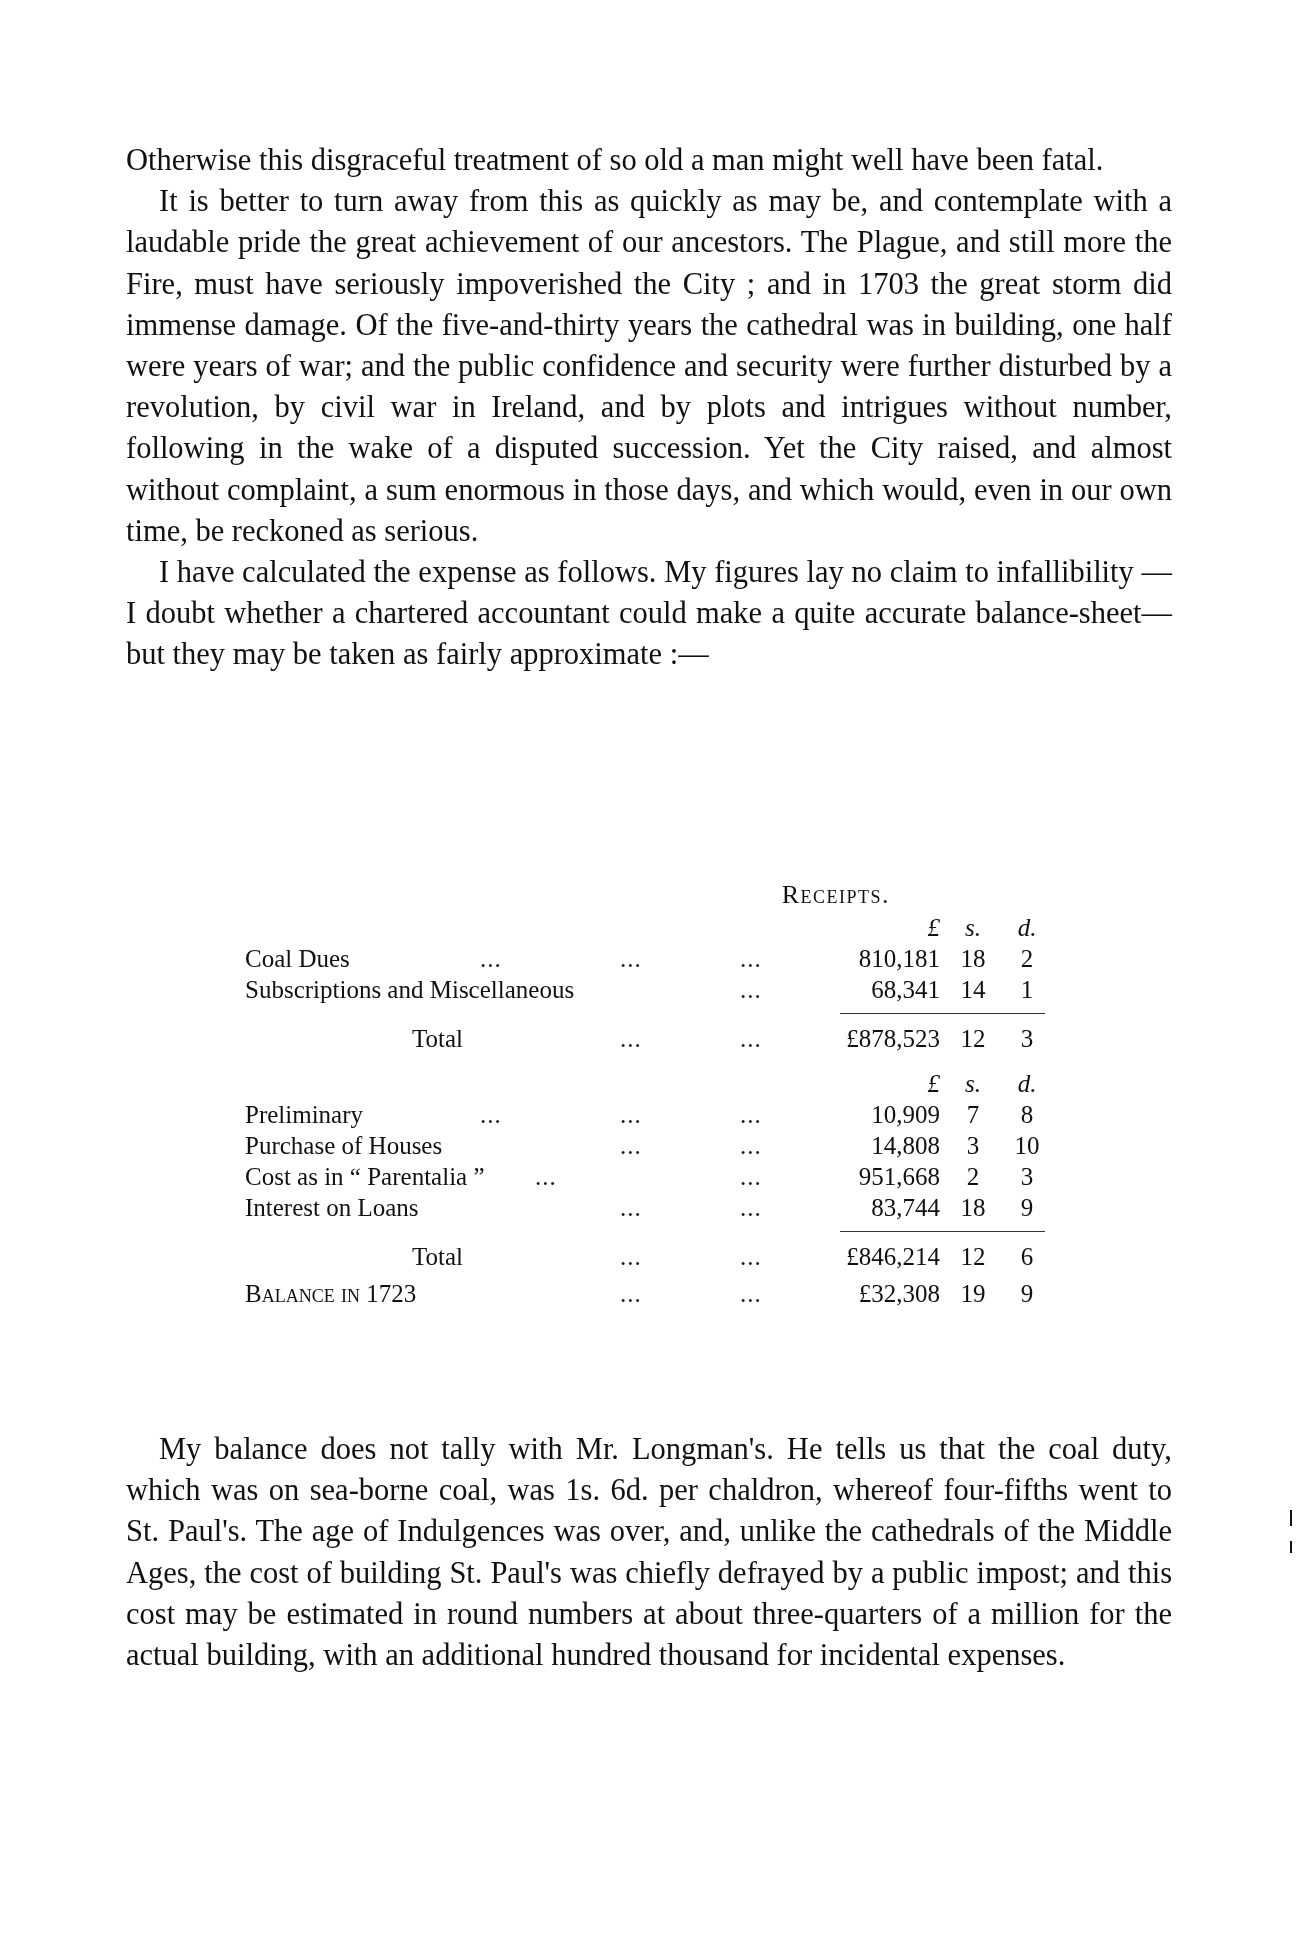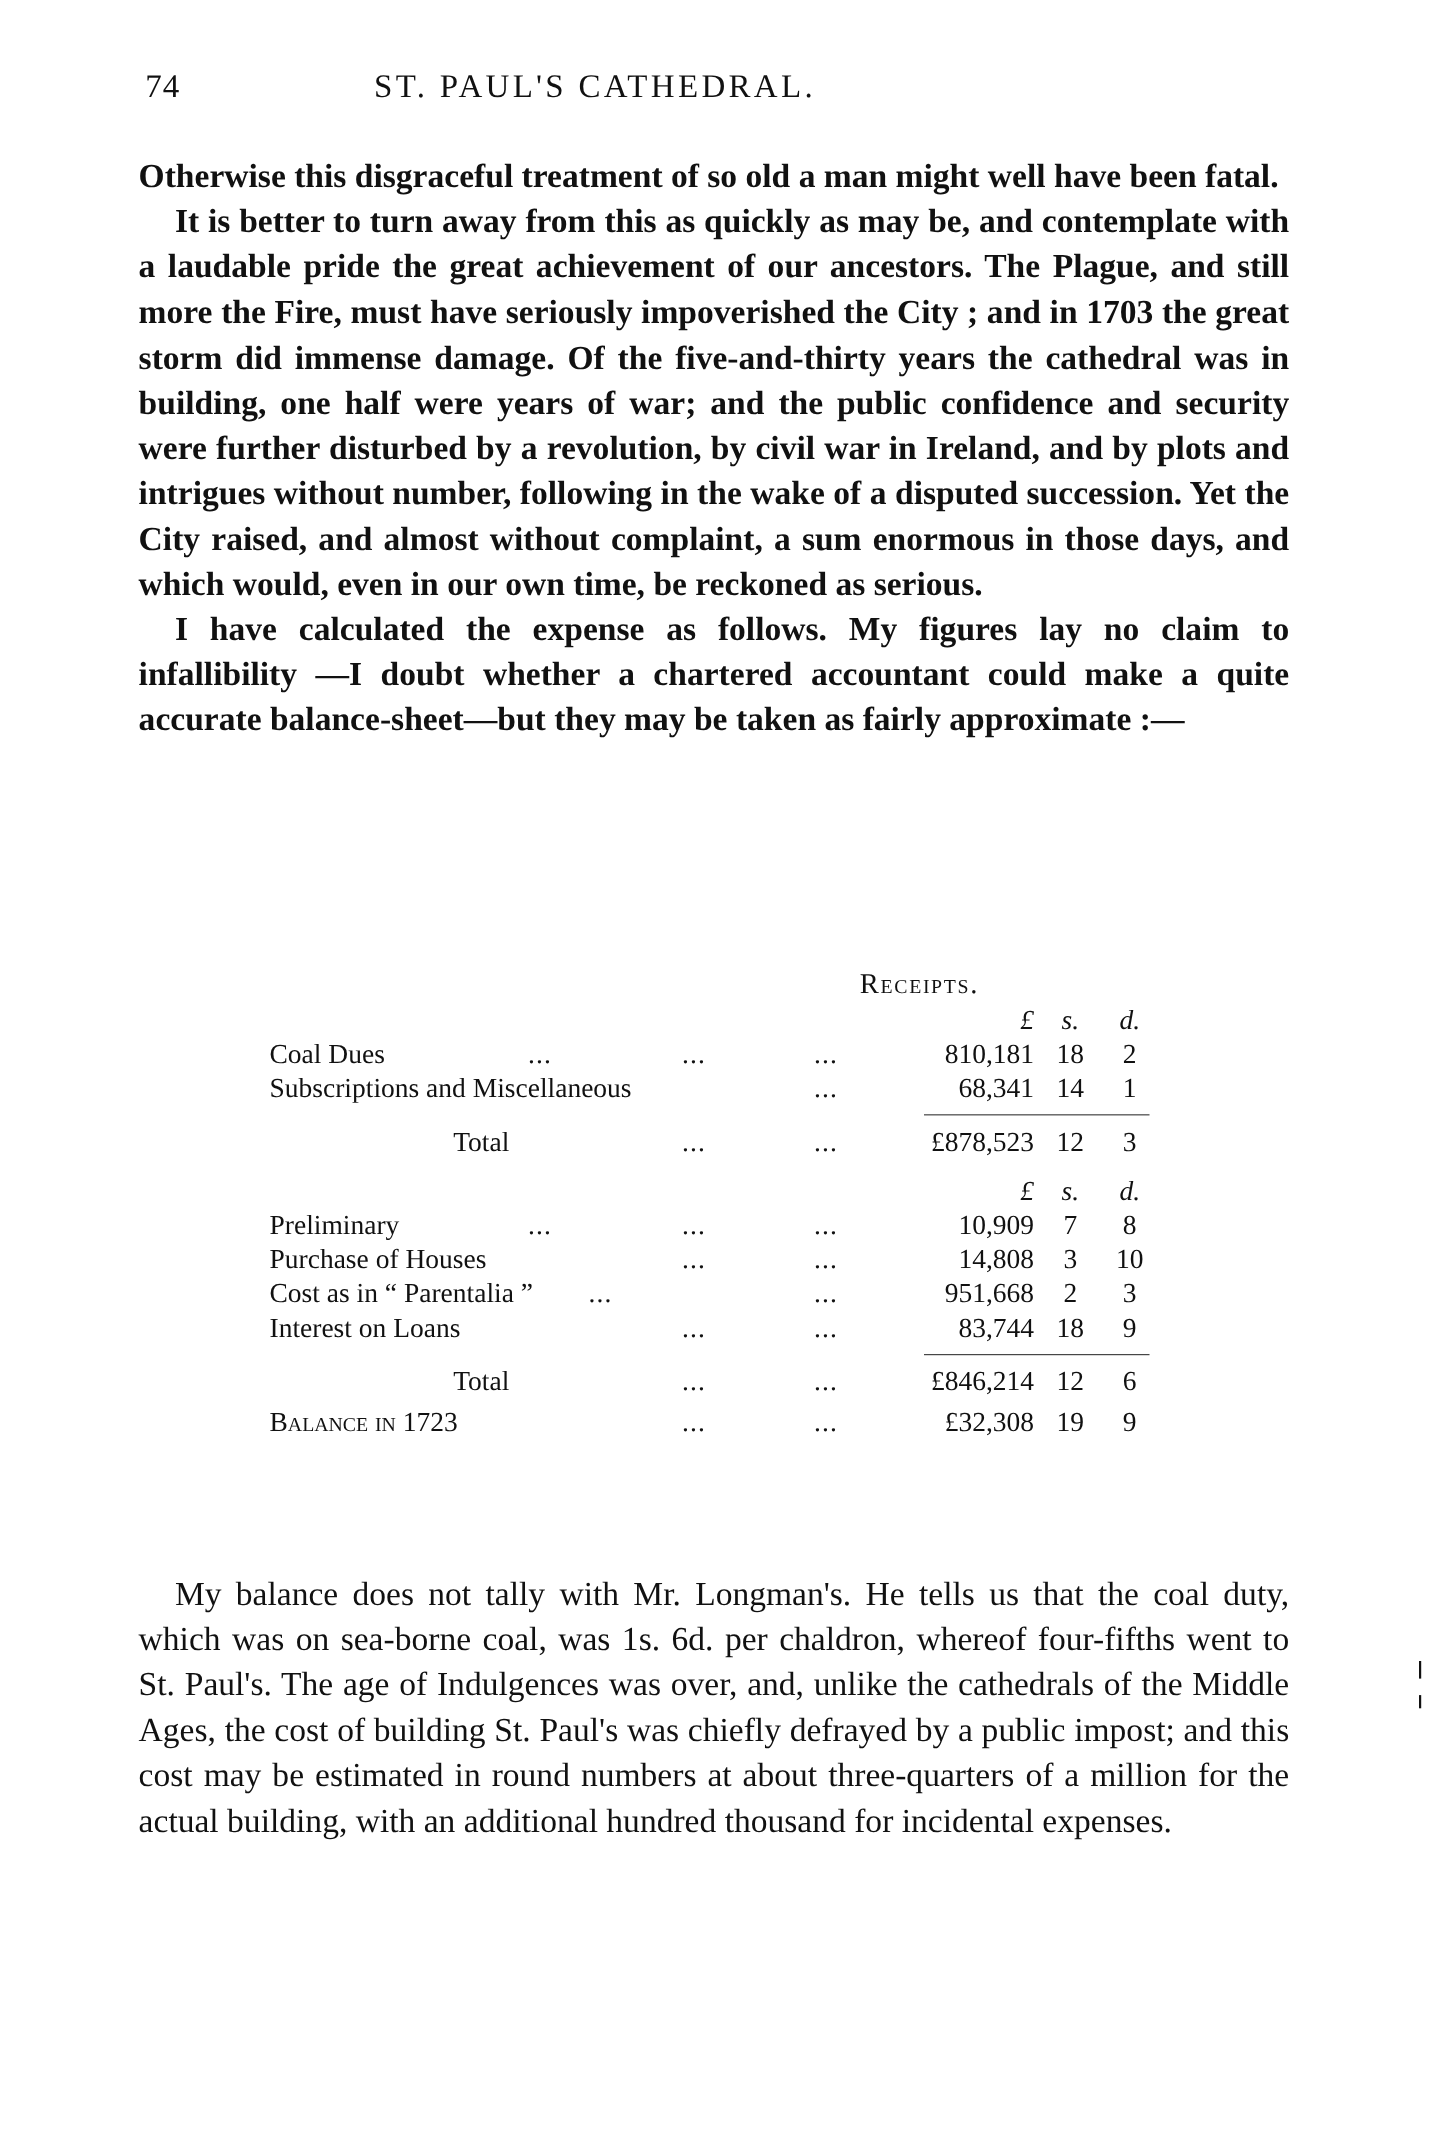--- a/index.html
+++ b/index.html
@@ -5,21 +5,21 @@
     html, body { margin: 0; padding: 0; background: #ffffff; }
     body { width: 1312px; height: 1951px; position: relative; overflow: hidden;
            font-family: "Liberation Serif", "DejaVu Serif", serif; color: #111; }
     .page { position: absolute; left: 0; top: 0; width: 1312px; height: 1951px; }
     .running-head { position: absolute; top: 62px; left: 0; width: 1312px; height: 40px; }
     .page-number { position: absolute; left: 132px; top: 0; font-size: 30px; letter-spacing: 1px; }
     .running-title { position: absolute; left: 340px; top: 0; font-size: 30px; letter-spacing: 3px; }
     .text { position: absolute; left: 126px; width: 1046px; font-size: 30.5px; line-height: 41.2px; text-align: justify; }
     .text p { margin: 0; }
     .text p.indent { text-indent: 33px; }
-    .block1 { top: 140px; font-weight: bold; }
+    .block1 { top: 140px; }
     .block2 { top: 1429px; }
     .ledger { position: absolute; left: 245px; top: 880px; width: 800px; font-size: 25px; }
     .section-heading { text-align: right; font-variant: small-caps; letter-spacing: 1.5px; font-size: 26px; width: 700px; position: relative; left: -55px; height: 34px; }
     .row { position: relative; height: 31px; white-space: nowrap; }
     .row .label { position: absolute; left: 0; }
     .row .dots { position: absolute; letter-spacing: 1px; }
     .row .d1 { left: 235px; }
     .row .d2 { left: 375px; }
     .row .d3 { left: 495px; }
     .row .pounds { position: absolute; right: 105px; text-align: right; }
@@ -31,24 +31,20 @@
     .total-row .label { left: 130px; margin-left: 37px; }
     .balance-row .label { left: 0; font-variant: small-caps; }
     .gap { height: 14px; }
     .margin-mark { position: absolute; left: 1290px; width: 2px; background: #111; }
   </style>
 </head>
 <body>
 
 <div class="page">
 
-  <div class="running-head">
-    <span class="page-number">74</span>
-    <span class="running-title">ST. PAUL'S CATHEDRAL.</span>
-  </div>
 
   <div class="text block1">
     <p>Otherwise this disgraceful treatment of so old a man might well have been fatal.</p>
     <p class="indent">It is better to turn away from this as quickly as may be, and contemplate with a laudable pride the great achievement of our ancestors. The Plague, and still more the Fire, must have seriously impoverished the City ; and in 1703 the great storm did immense damage. Of the five-and-thirty years the cathedral was in building, one half were years of war; and the public confidence and security were further disturbed by a revolution, by civil war in Ireland, and by plots and intrigues without number, following in the wake of a disputed succession. Yet the City raised, and almost without complaint, a sum enormous in those days, and which would, even in our own time, be reckoned as serious.</p>
     <p class="indent">I have calculated the expense as follows. My figures lay no claim to infallibility —I doubt whether a chartered accountant could make a quite accurate balance-sheet—but they may be taken as fairly approximate :—</p>
   </div>
 
   <div class="ledger">
 
     <div class="section-heading">Receipts.</div>

